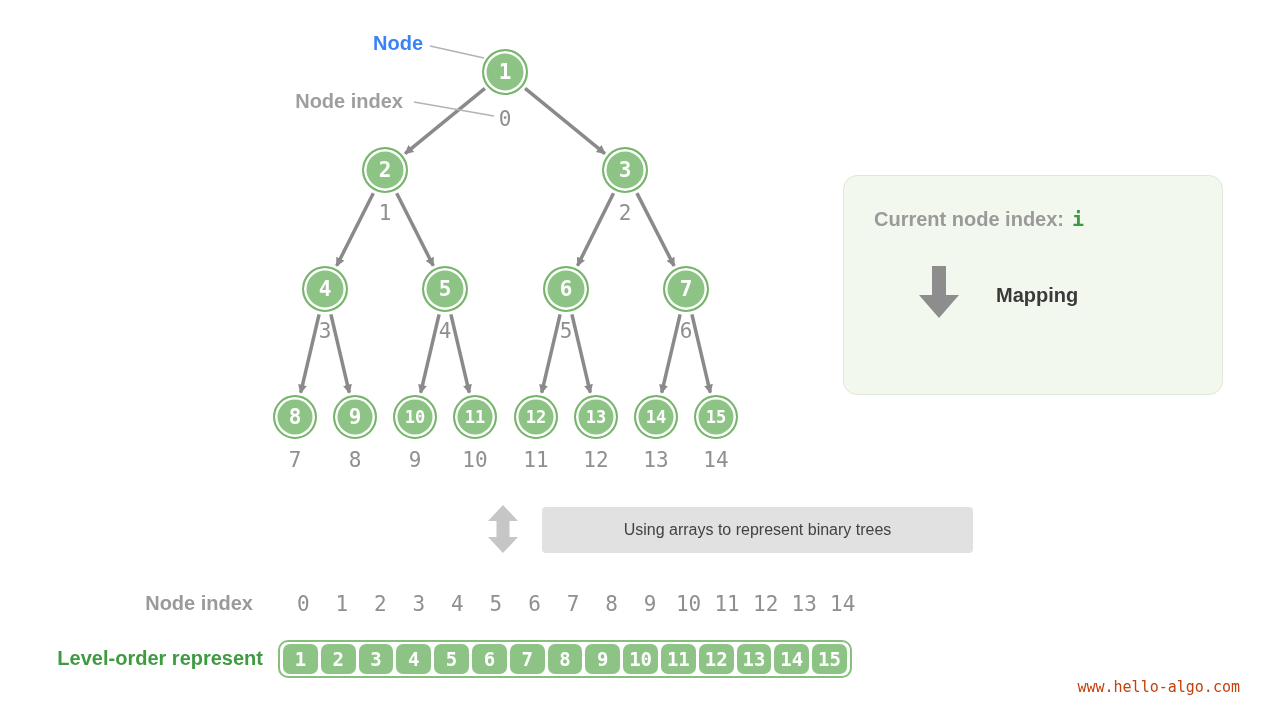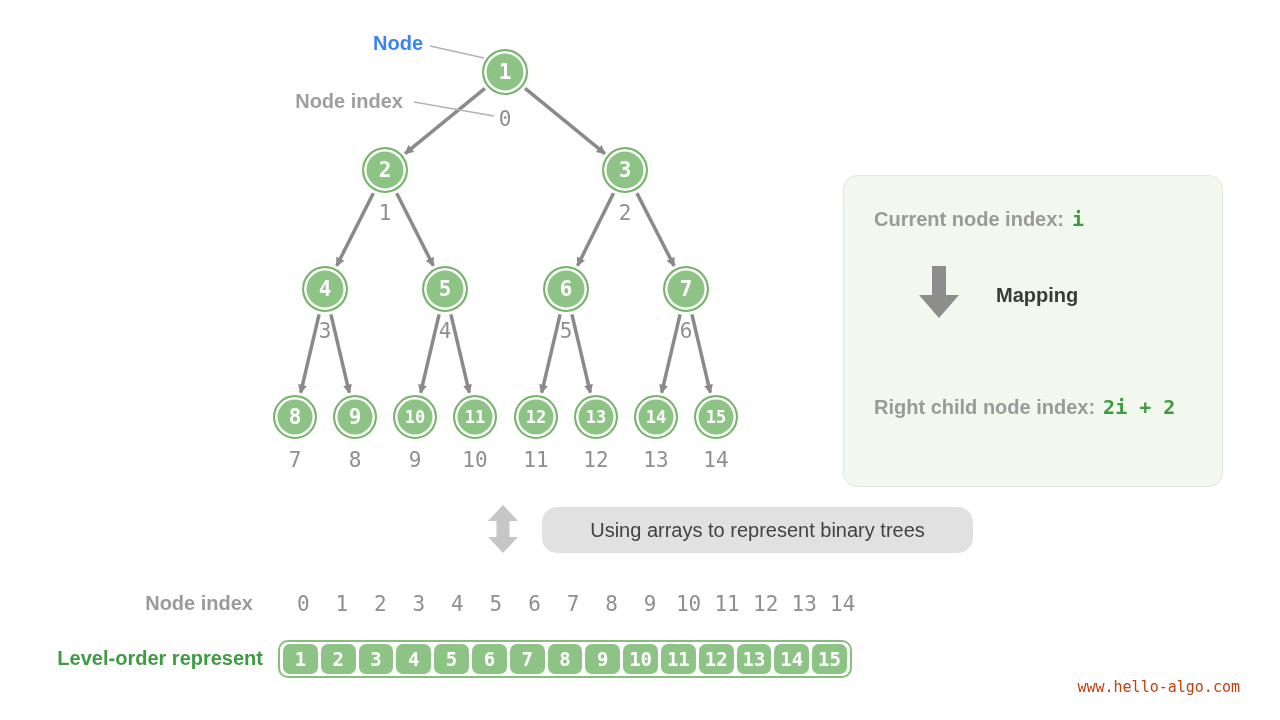--- a/index.html
+++ b/index.html
@@ -24,34 +24,34 @@
     color:#8f8f8f;font-family:"DejaVu Sans Mono", monospace;font-size:21px;
     white-space:nowrap;
   }
 
   
   .lbl-node{right:857px;top:32px;font-size:20px;font-weight:bold;color:#3b82f6;}
   .lbl-node-index{right:877px;top:90px;font-size:20px;font-weight:bold;color:#9e9e9e;}
 
   
   .panel{
-    left:843px;top:175px;width:380px;height:312px;
+    left:843px;top:175px;width:380px;height:220px;
     background:#f2f8ee;border:1px solid #dde9d7;border-radius:14px;
     box-sizing:border-box;
   }
   .panel-row{position:absolute;left:30px;height:28px;line-height:28px;white-space:nowrap;}
   .panel-gray{color:#9a9a9a;font-size:20px;font-weight:bold;}
   .panel-code{color:#3f9b41;font-size:20px;font-weight:bold;
     font-family:"DejaVu Sans Mono", monospace;margin-left:8px;}
   .mapping-text{color:#3a3a3a;font-size:20px;font-weight:bold;}
 
   
   .bubble{
-    left:542px;top:507px;width:431px;height:46px;border-radius:15px;
-    background:#e1e1e1;color:#424242;font-size:20px;
+    left:542px;top:507px;width:431px;height:46px;border-radius:4px;
+    background:#e1e1e1;color:#424242;font-size:16px;
     display:flex;align-items:center;justify-content:center;white-space:nowrap;
   }
 
   
   .lbl-bottom-index{right:1027px;top:592px;font-size:20px;font-weight:bold;color:#9a9a9a;white-space:nowrap;}
   .lbl-level-order{right:1017px;top:647px;font-size:20px;font-weight:bold;color:#3f9b41;white-space:nowrap;}
   .index-row{
     left:284px;top:591px;width:578px;height:26px;display:flex;
   }
   .index-row span{
@@ -147,23 +147,20 @@
   <div class="abs lbl-node-index">Node index</div>
 
   <div class="abs panel">
     <div class="panel-row" style="top:29px;">
       <span class="panel-gray">Current node index:</span><span class="panel-code">i</span>
     </div>
     <svg class="abs" style="left:70px;top:88px;" width="50" height="58" viewBox="0 0 50 58">
       <polygon fill="#8d8d8d" points="18,2 32,2 32,31 45,31 25,54 5,31 18,31"></polygon>
     </svg>
     <div class="panel-row mapping-text" style="left:152px;top:105px;">Mapping</div>
-    <div class="panel-row" style="top:217px;">
-      <span class="panel-gray">Right child node index:</span><span class="panel-code">2i + 2</span>
-    </div>
   </div>
 
   <div class="abs bubble">Using arrays to represent binary trees</div>
 
   <div class="abs lbl-bottom-index">Node index</div>
   <div class="abs lbl-level-order">Level-order represent</div>
   <div class="abs index-row" id="index-row">
       <span>0</span>
       <span>1</span>
       <span>2</span>

